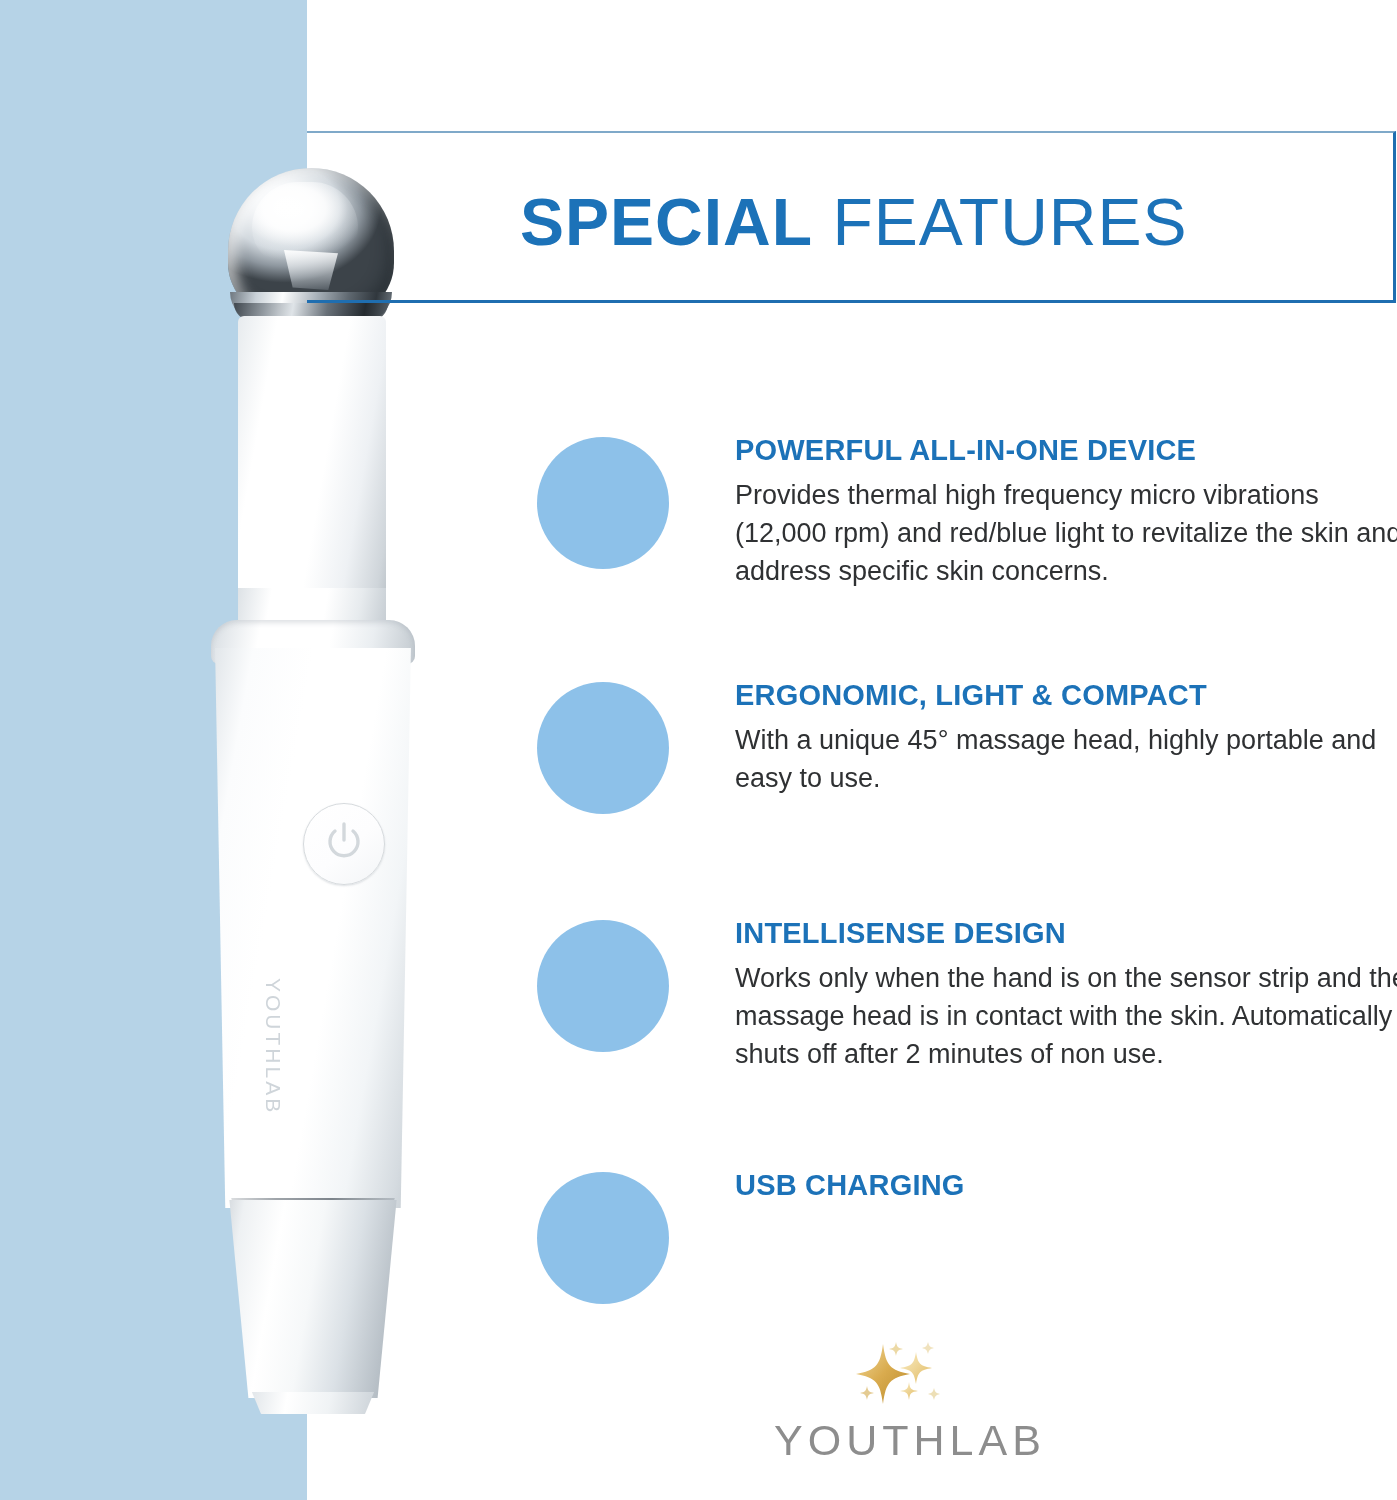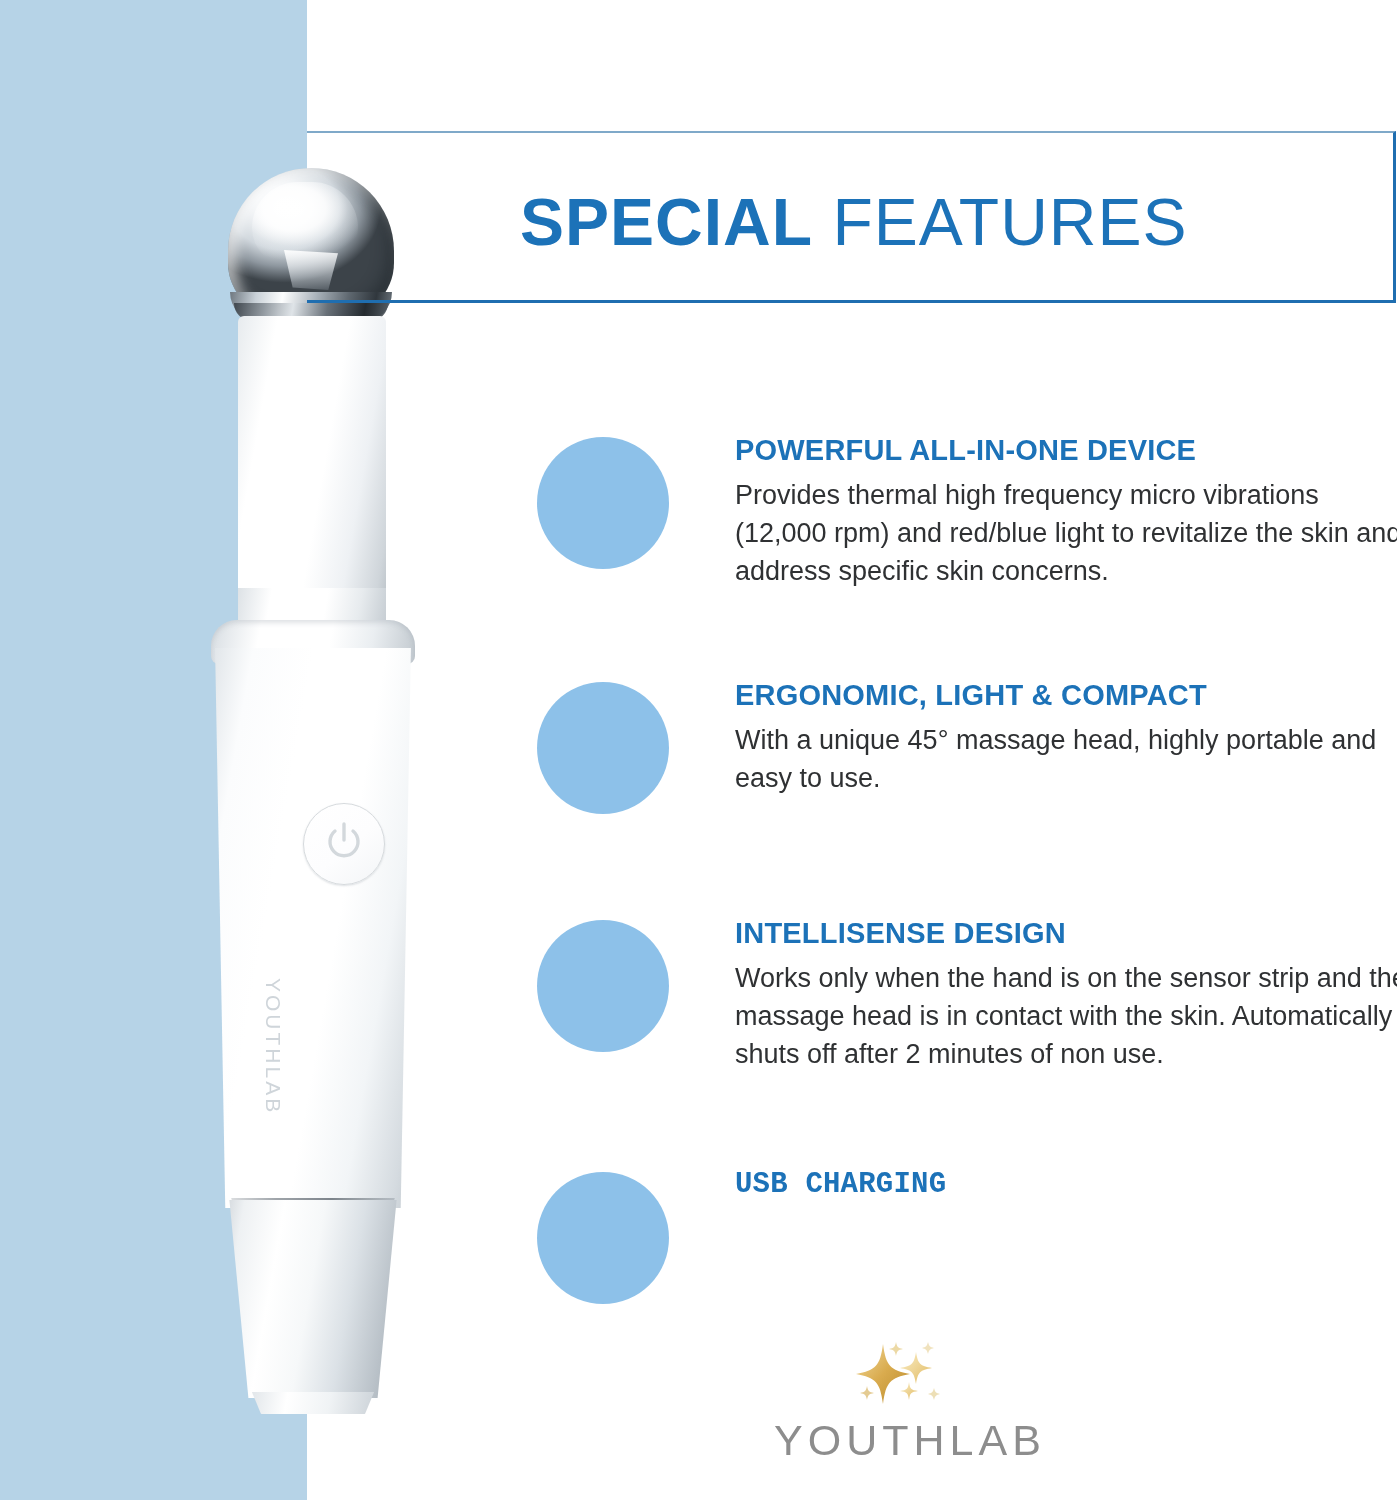--- a/index.html
+++ b/index.html
@@ -405,21 +405,21 @@
         <g stroke="#8dc1e9" stroke-width="3" fill="none" stroke-linecap="round">
           <line x1="69" y1="64" x2="69" y2="100"></line>
           <polygon points="69,60 64,70 74,70" fill="#8dc1e9" stroke="none"></polygon>
           <path d="M69 88 L58 78 L58 72"></path>
           <circle cx="58" cy="70" r="3" fill="#8dc1e9"></circle>
           <path d="M69 80 L80 70 L80 76"></path>
           <rect x="76" y="76" width="8" height="7" fill="#8dc1e9" stroke="none"></rect>
         </g>
       </svg>
     </div>
-    <div class="feature-text" style="width:600px;font-family:Liberation Mono, monospace;">
+    <div class="feature-text" style="width:600px;">
       <p class="feature-head">USB CHARGING</p>
     </div>
   </div>
 
   <div class="logo">
     <div class="logo-sparks">
       <svg width="140" height="72" viewBox="0 0 140 72">
         <defs>
           <linearGradient id="gold1" x1="0" y1="0" x2="1" y2="1">
             <stop offset="0%" stop-color="#f3dca0"></stop>

